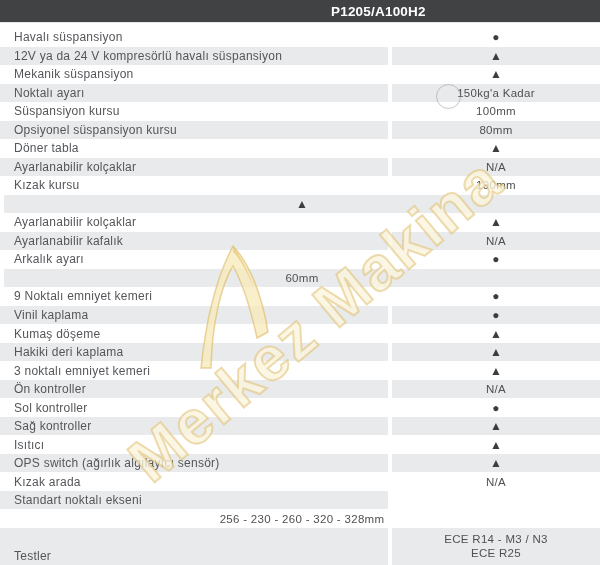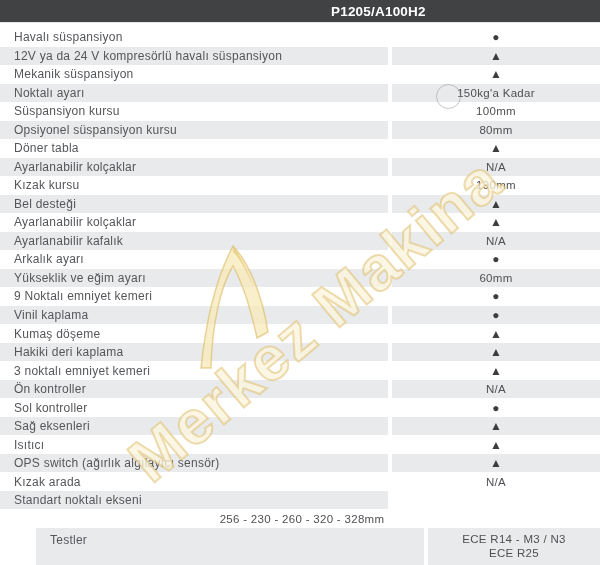--- a/index.html
+++ b/index.html
@@ -27,21 +27,21 @@
     position:absolute;top:28px;left:0;width:600px;height:537px;
     display:flex;flex-direction:column;
   }
   .row{display:flex;flex:1 1 0;min-height:0;}
   .row.tall{flex-grow:2;}
   .label-cell{
     width:388px;box-sizing:border-box;padding-left:14px;
     display:flex;align-items:center;
     color:var(--label_text);font-size:12px;letter-spacing:.25px;white-space:nowrap;
   }
-  .row.tall .label-cell{align-items:flex-start;padding-top:5px;margin-left:36px;}
+  .row.tall .label-cell{align-items:flex-start;padding-top:21px;}
   .gutter{width:4px;background:#ffffff;}
   .value-cell{
     flex:1;display:flex;flex-direction:column;align-items:center;justify-content:center;
     color:var(--value_text);font-size:11.5px;letter-spacing:.3px;text-align:center;
   }
   .row.striped .label-cell,.row.striped .value-cell{background:var(--stripe);}
   .sym{color:var(--symbol);line-height:1;}
   .sym-dot{font-size:12px;transform:translateY(-.5px);}
   .sym-triangle{font-size:12px;}
   .value-line{line-height:14.5px;}
@@ -127,21 +127,20 @@
         </div>
       </div>
       <div class="row">
         <div class="label-cell">Kızak kursu</div>
         <div class="gutter"></div>
         <div class="value-cell">
           <span class="val-text">190mm</span>
         </div>
       </div>
       <div class="row striped">
-        <div class="label-cell">Bel desteği</div>
         <div class="gutter"></div>
         <div class="value-cell">
           <span class="sym sym-triangle">▲</span>
         </div>
       </div>
       <div class="row">
         <div class="label-cell">Ayarlanabilir kolçaklar</div>
         <div class="gutter"></div>
         <div class="value-cell">
           <span class="sym sym-triangle">▲</span>
@@ -155,21 +154,20 @@
         </div>
       </div>
       <div class="row">
         <div class="label-cell">Arkalık ayarı</div>
         <div class="gutter"></div>
         <div class="value-cell">
           <span class="sym sym-dot">●</span>
         </div>
       </div>
       <div class="row striped">
-        <div class="label-cell">Yükseklik ve eğim ayarı</div>
         <div class="gutter"></div>
         <div class="value-cell">
           <span class="val-text">60mm</span>
         </div>
       </div>
       <div class="row">
         <div class="label-cell">9 Noktalı emniyet kemeri</div>
         <div class="gutter"></div>
         <div class="value-cell">
           <span class="sym sym-dot">●</span>
@@ -211,21 +209,21 @@
         </div>
       </div>
       <div class="row">
         <div class="label-cell">Sol kontroller</div>
         <div class="gutter"></div>
         <div class="value-cell">
           <span class="sym sym-dot">●</span>
         </div>
       </div>
       <div class="row striped">
-        <div class="label-cell">Sağ eksenleri</div>
+        <div class="label-cell">Sağ kontroller</div>
         <div class="gutter"></div>
         <div class="value-cell">
           <span class="sym sym-triangle">▲</span>
         </div>
       </div>
       <div class="row">
         <div class="label-cell">Isıtıcı</div>
         <div class="gutter"></div>
         <div class="value-cell">
           <span class="sym sym-triangle">▲</span>

